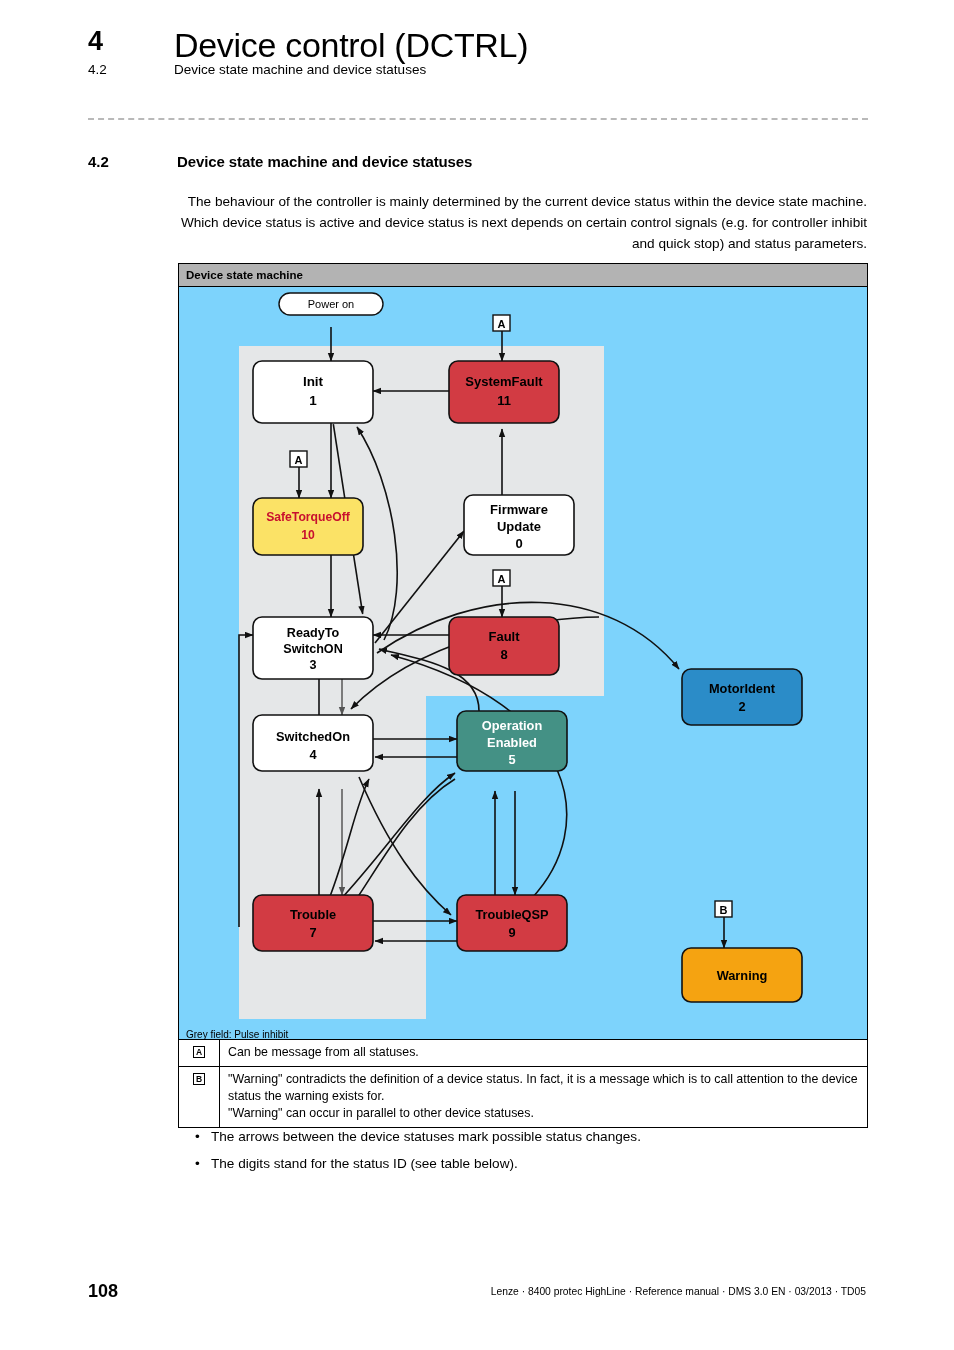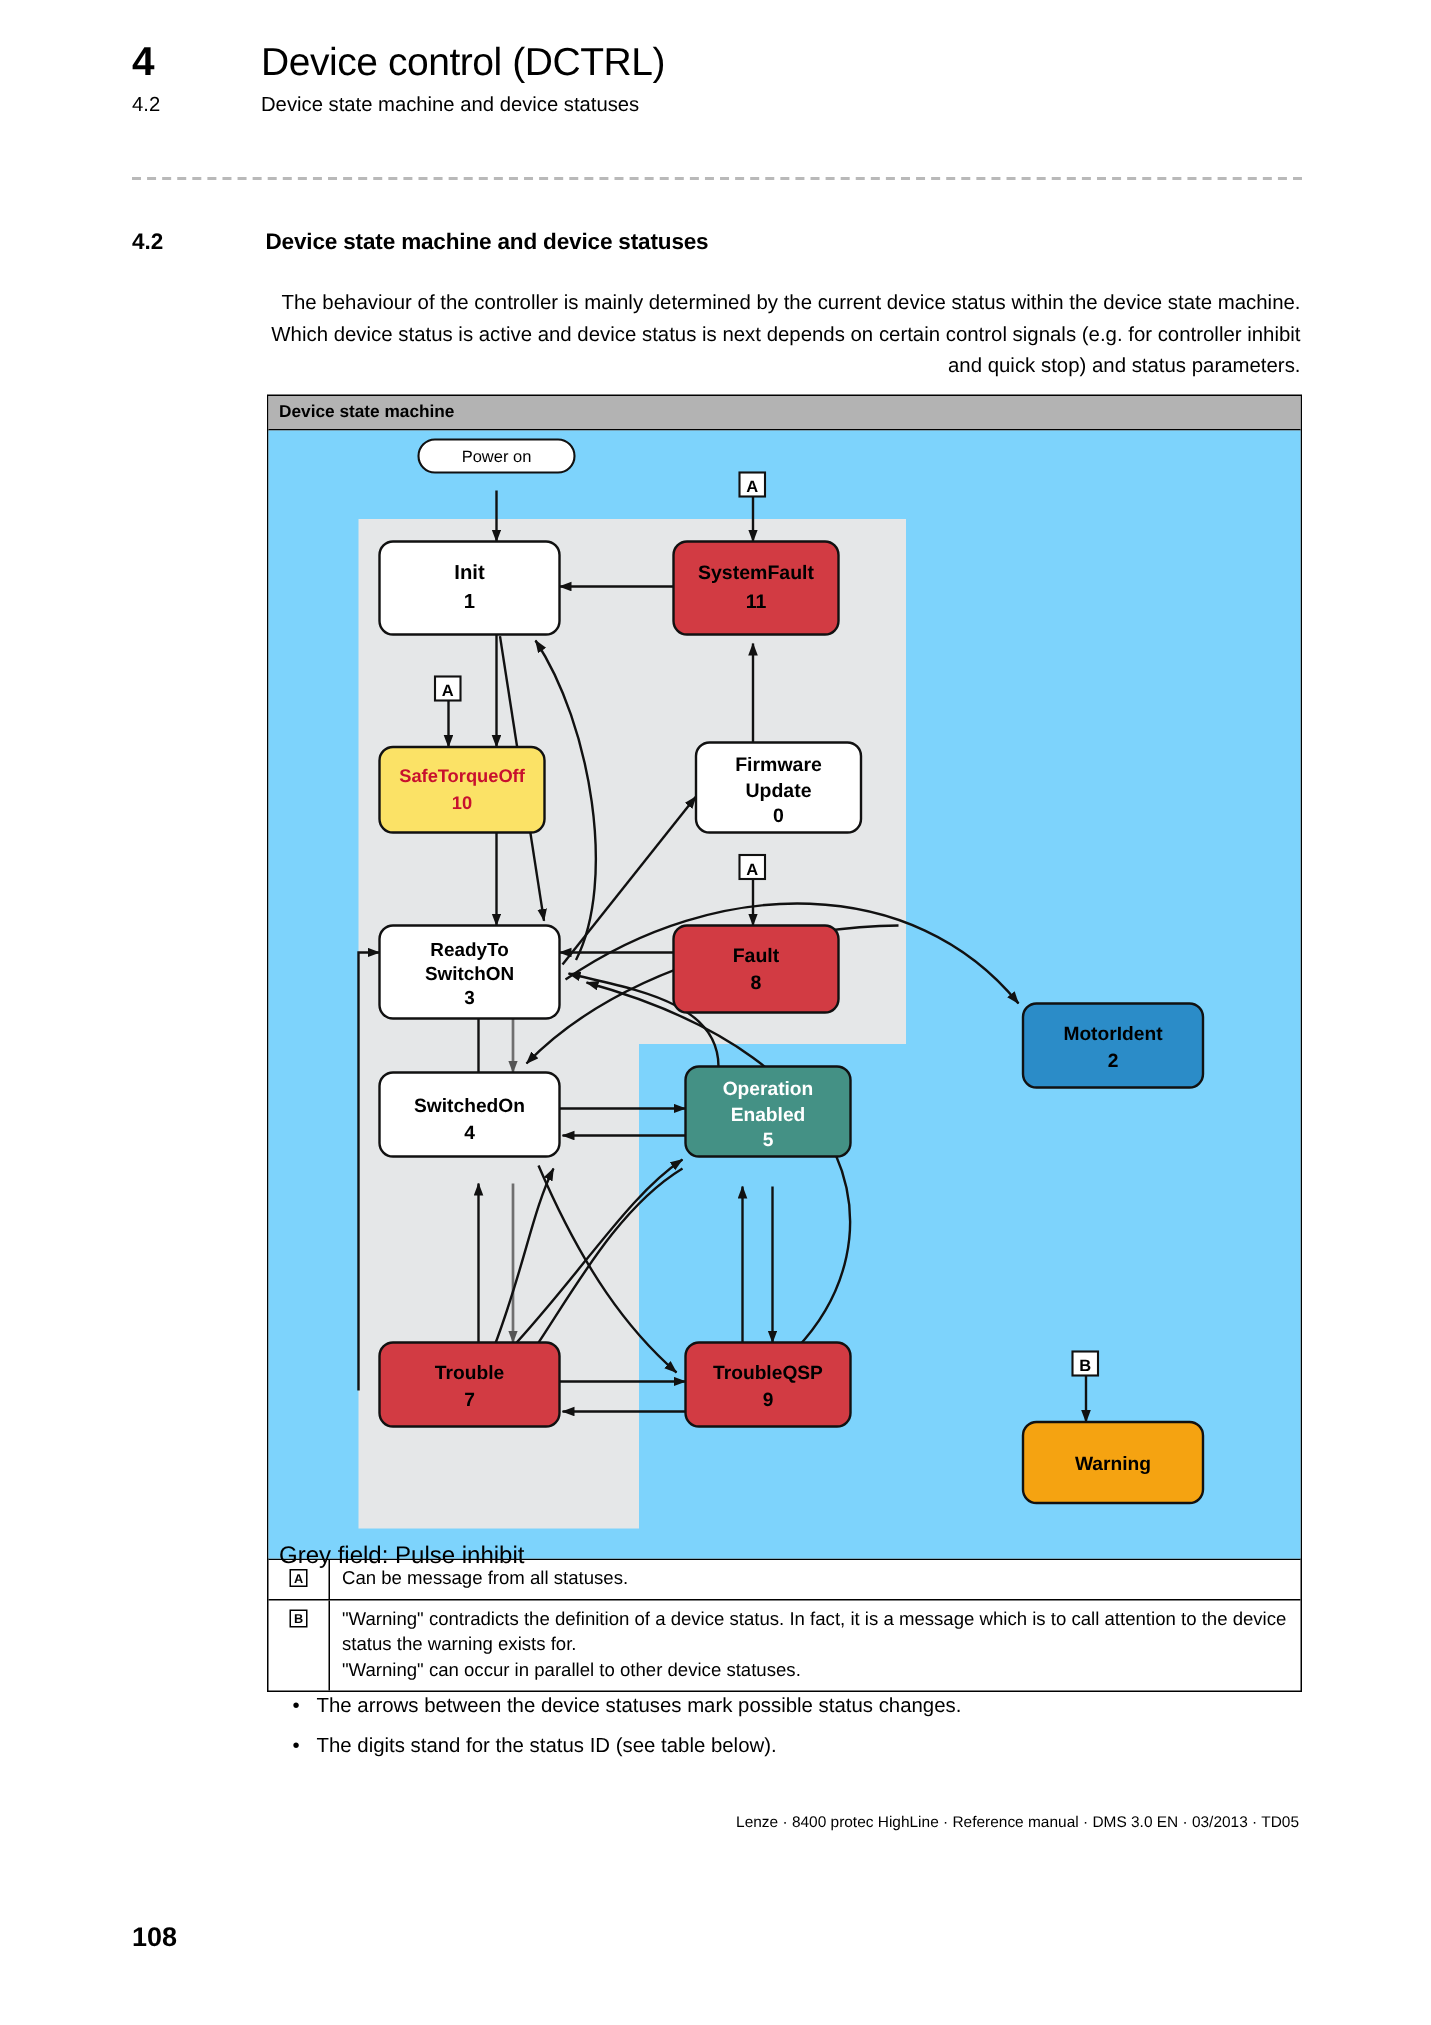--- a/index.html
+++ b/index.html
@@ -5,57 +5,57 @@
   html,body{margin:0;padding:0;}
   body{
     width:954px;height:1350px;background:#ffffff;
     font-family:"Liberation Sans",sans-serif;color:#000;
     position:relative;overflow:hidden;
   }
   .page{position:absolute;inset:0;}
 
   
   .hdr-num{position:absolute;left:88px;top:26px;font-size:27px;font-weight:bold;letter-spacing:-0.2px;}
-  .hdr-title{position:absolute;left:174px;top:26px;font-size:26px;font-weight:normal;letter-spacing:-0.3px;}
+  .hdr-title{position:absolute;left:174px;top:26px;font-size:34px;font-weight:normal;letter-spacing:-0.3px;}
   .hdr-sub-num{position:absolute;left:88px;top:62px;font-size:13.5px;}
   .hdr-sub-title{position:absolute;left:174px;top:62px;font-size:13.5px;}
   .rule{position:absolute;left:88px;top:118px;width:780px;height:0;
         border-top:2px dashed #b9b9b9;}
 
   
   .sec-num{position:absolute;left:88px;top:153px;font-size:15px;font-weight:bold;}
   .sec-title{position:absolute;left:177px;top:153px;font-size:15px;font-weight:bold;letter-spacing:-0.1px;}
   .para{position:absolute;left:177px;top:191px;width:690px;font-size:13.6px;line-height:21px;text-align:right;}
 
   
   .figure{position:absolute;left:178px;top:263px;width:688px;border:1px solid #000;background:#fff;}
   .fig-head{height:22px;background:#b3b3b3;border-bottom:1px solid #000;
             font-size:11.5px;font-weight:bold;display:flex;align-items:center;padding-left:7px;}
   .fig-body{position:relative;height:752px;background:#7dd3fc;}
   .fig-body svg{position:absolute;left:0;top:0;}
-  .greyline{position:absolute;left:7px;top:742px;font-size:16px;}
+  .greyline{position:absolute;left:7px;top:742px;font-size:10px;}
 
   
   .legend{border-top:1px solid #000;}
   .lrow{display:flex;border-bottom:1px solid #000;}
   .lrow:last-child{border-bottom:none;}
   .lkey{width:40px;flex:none;border-right:1px solid #000;display:flex;
         align-items:flex-start;justify-content:center;padding-top:6px;}
   .lkey b{display:inline-block;border:1px solid #000;font-size:8.5px;line-height:10px;
           padding:0 2px 0 2px;font-weight:bold;font-family:"Liberation Sans",sans-serif;}
   .ltxt{padding:4px 8px 5px 8px;font-size:12.4px;line-height:17px;}
 
   
   .bullets{position:absolute;left:195px;top:1126px;width:680px;}
   .bullet{display:flex;font-size:13.6px;line-height:22px;margin-bottom:5px;}
   .bullet .dot{width:16px;flex:none;}
 
   
   .pg{position:absolute;left:88px;top:1281px;font-size:18px;font-weight:bold;}
-  .foot{position:absolute;right:88px;top:1210px;font-size:10.3px;white-space:nowrap;text-align:right;}
+  .foot{position:absolute;right:88px;top:1286px;font-size:10.3px;white-space:nowrap;text-align:right;}
 </style>
 </head>
 <body>
 
 <div class="page">
 
   <div class="hdr-num">4</div>
   <div class="hdr-title">Device control (DCTRL)</div>
   <div class="hdr-sub-num">4.2</div>
   <div class="hdr-sub-title">Device state machine and device statuses</div>

